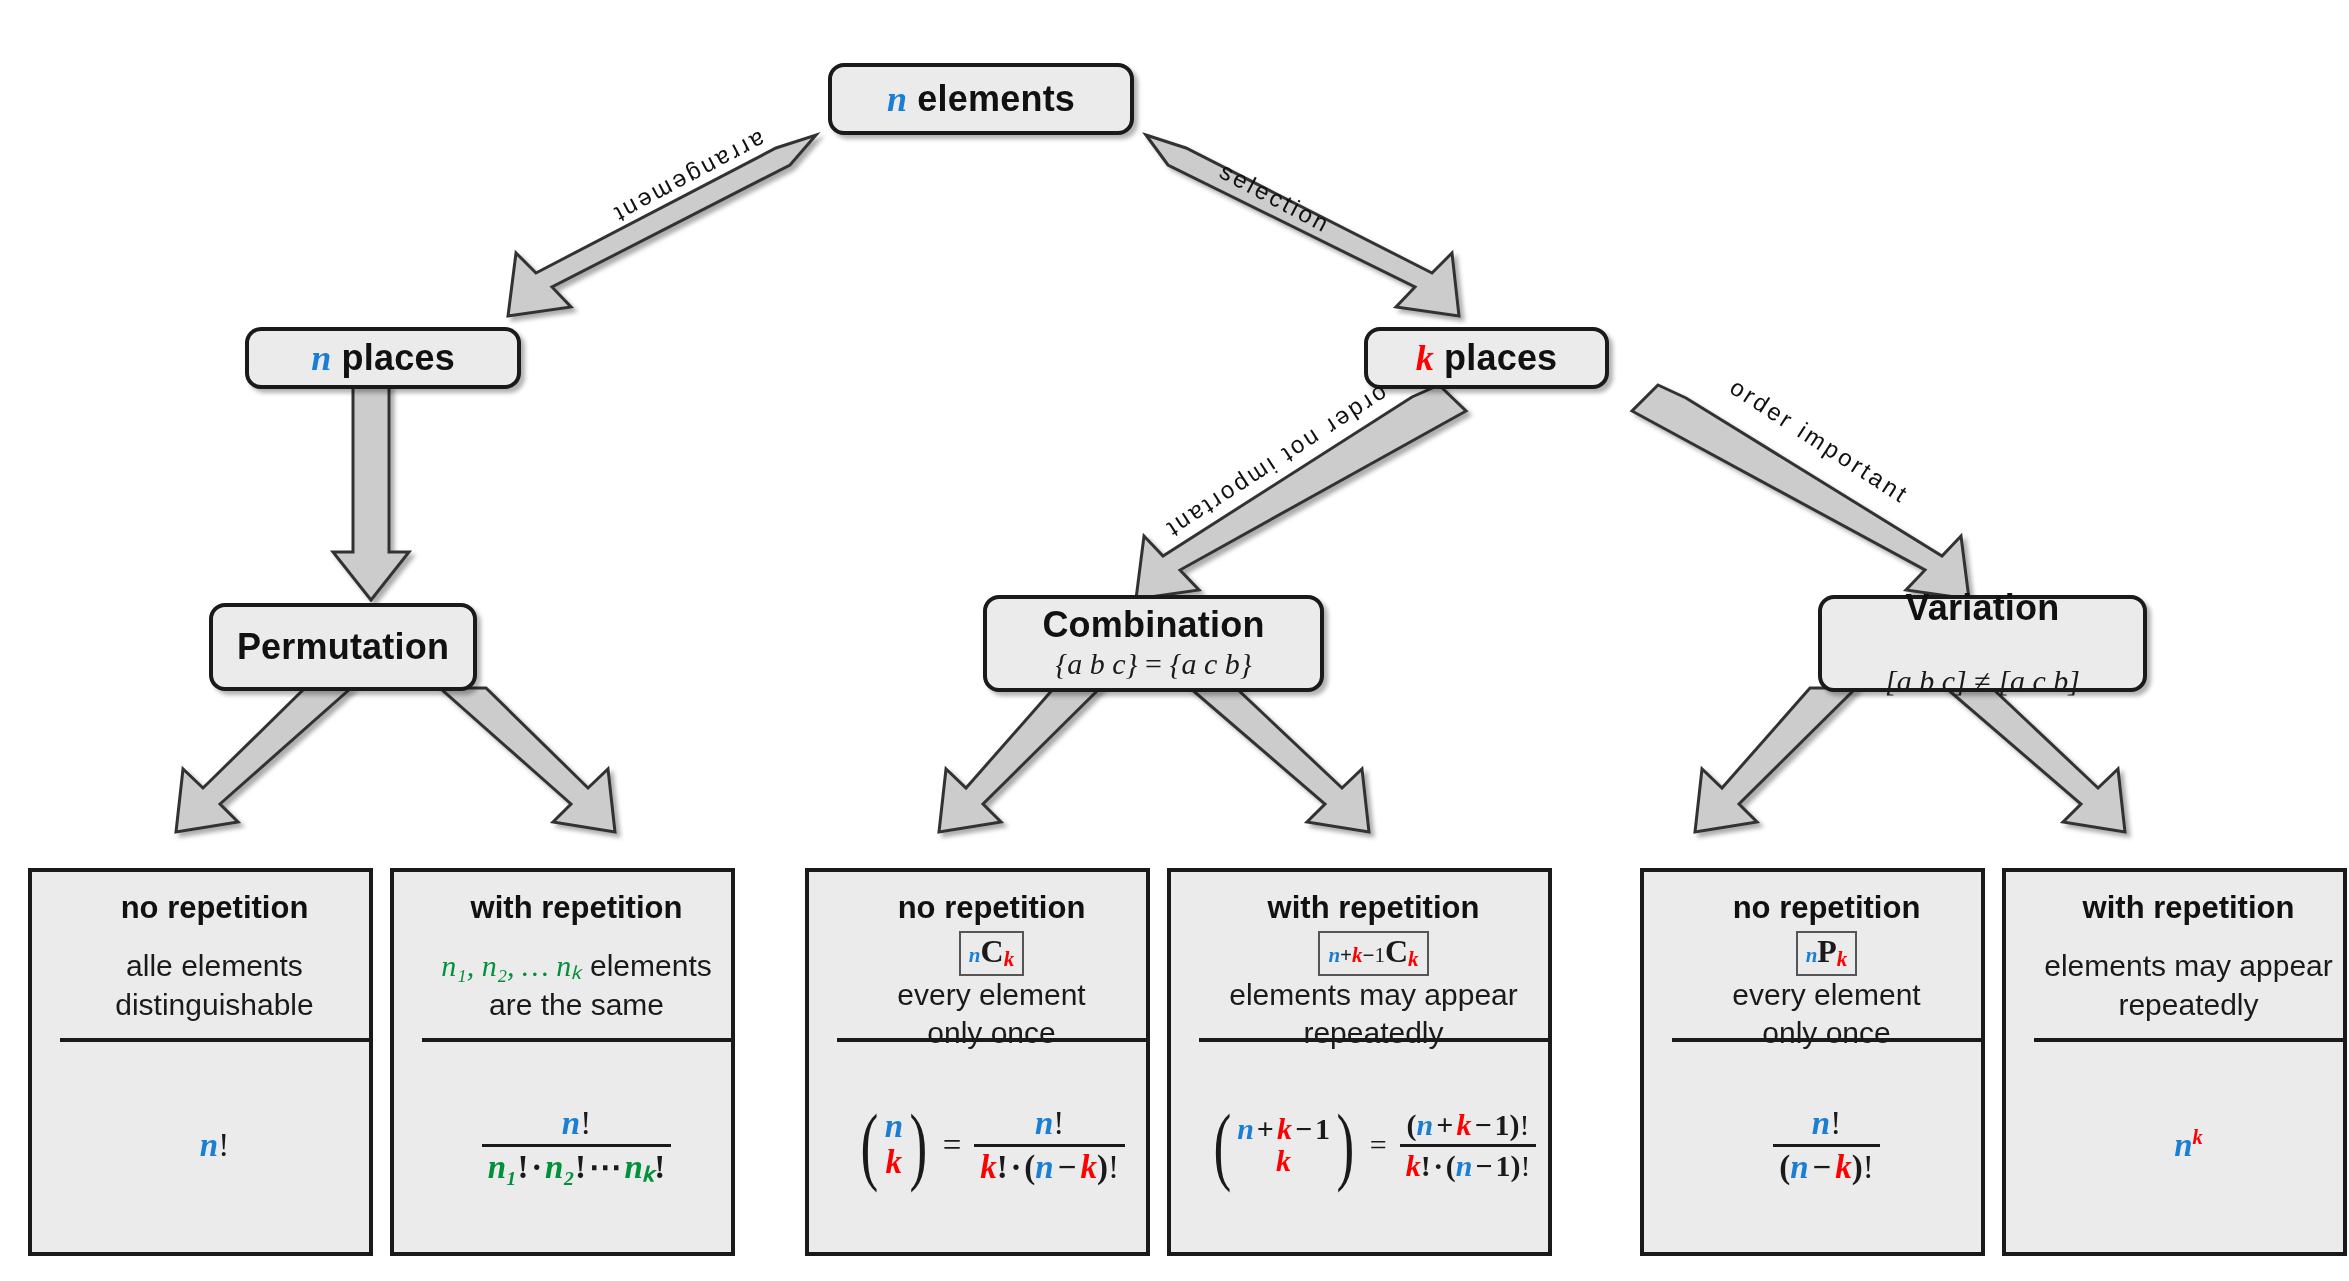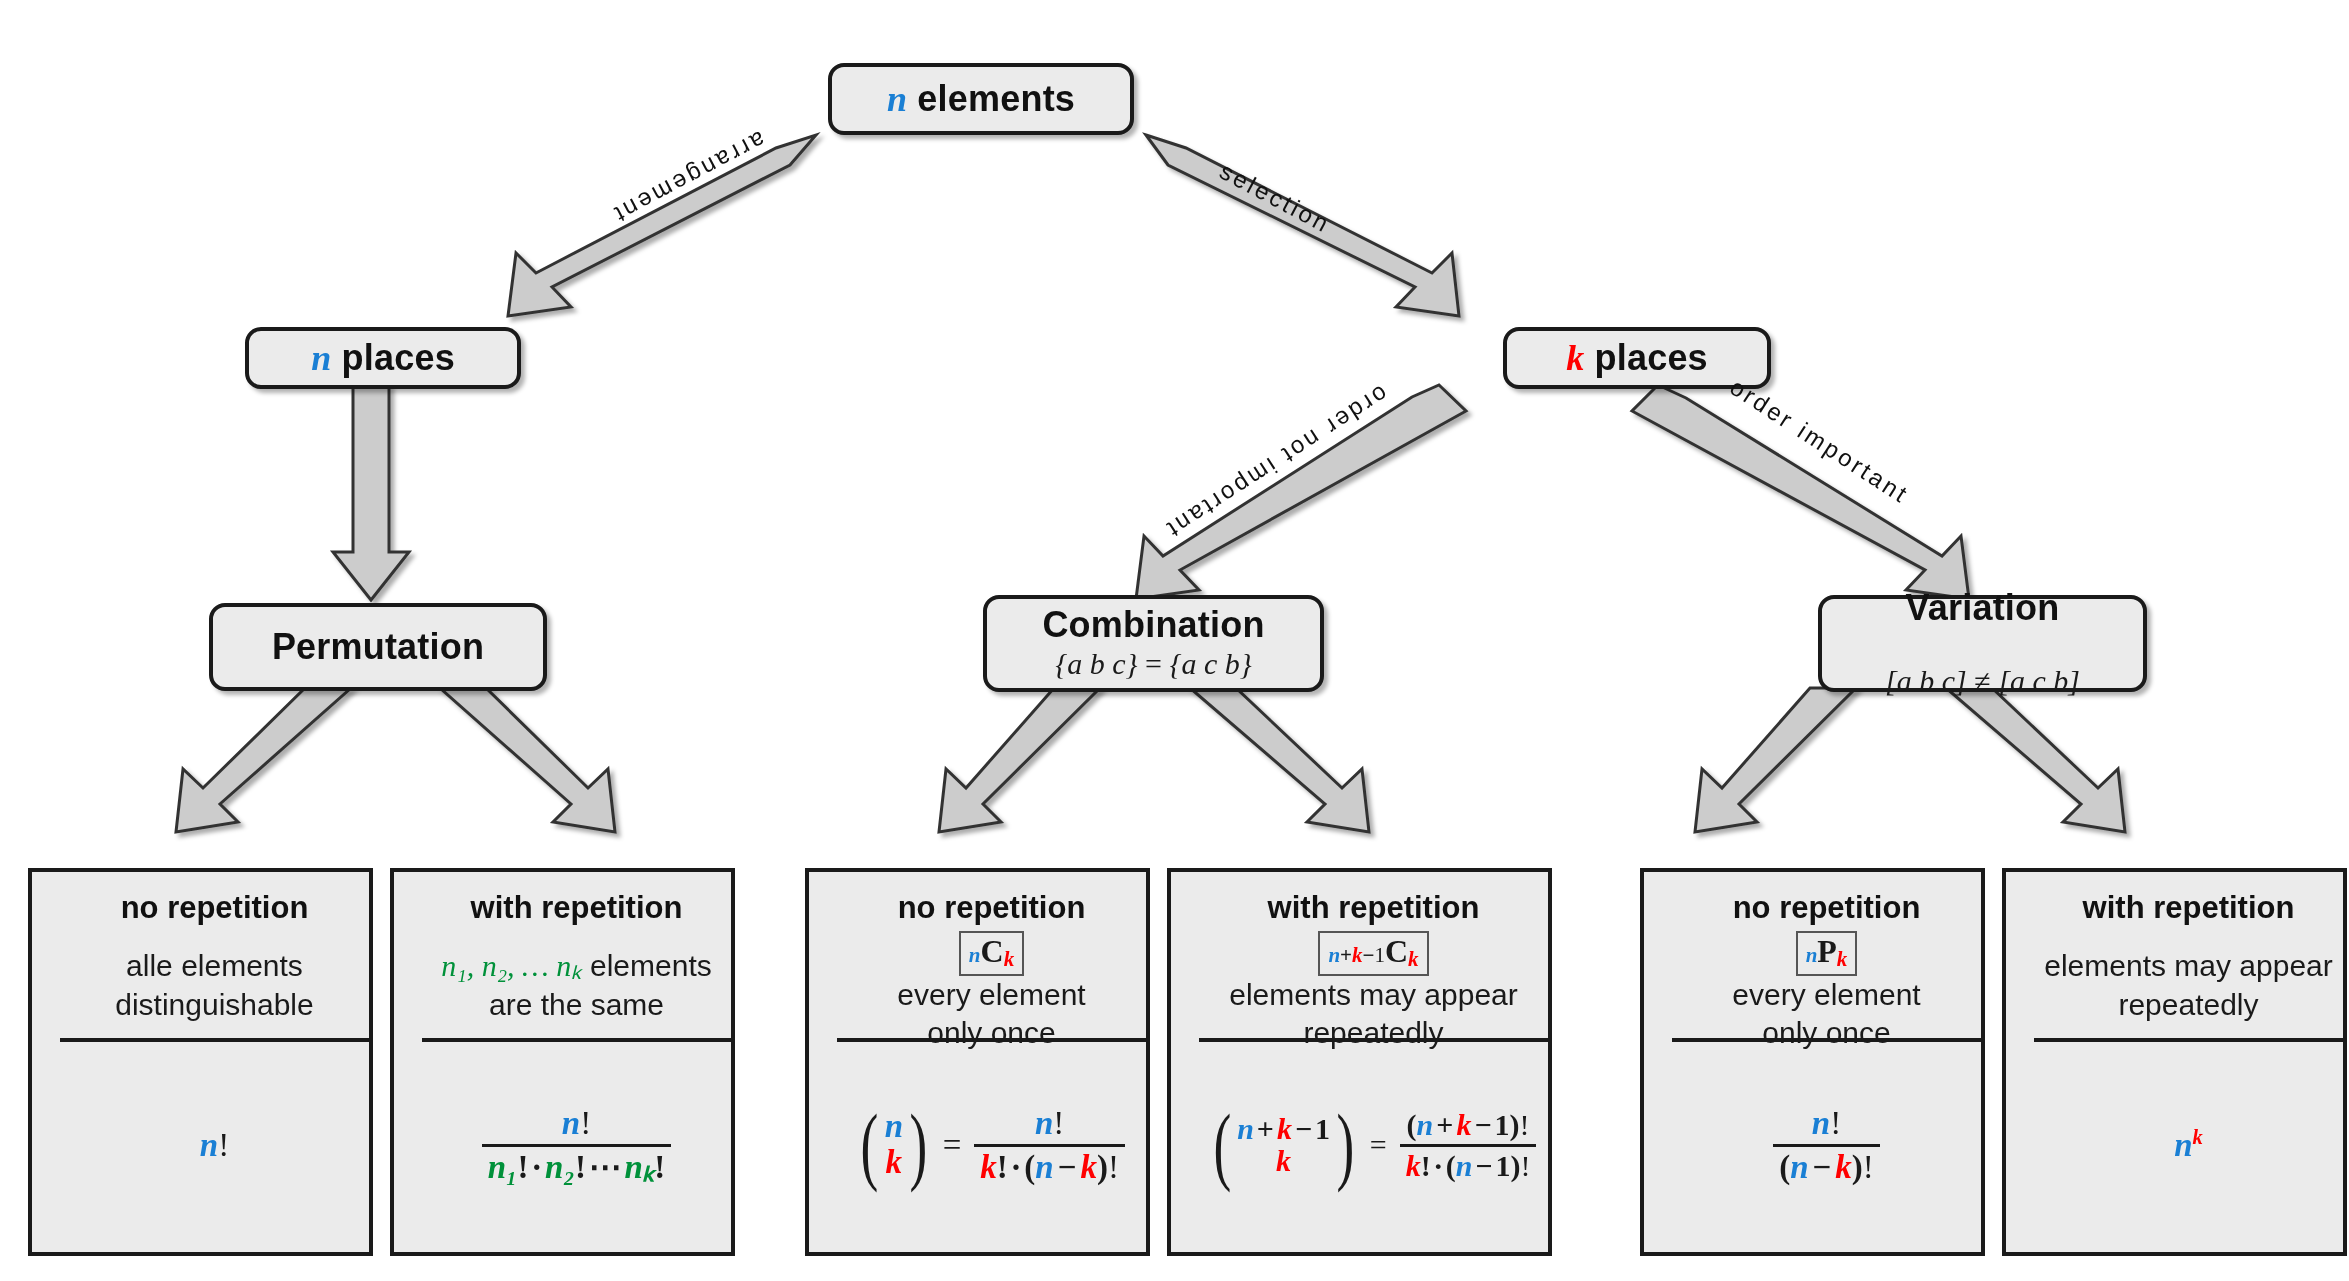--- a/index.html
+++ b/index.html
@@ -157,27 +157,27 @@
       <span class="vn">n</span><span> places</span>
     </div>
   </div>
 
   <div class="node" style="left:828px;top:63px;width:306px;height:72px;">
     <div class="title">
       <span class="vn">n</span><span> elements</span>
     </div>
   </div>
 
-  <div class="node" style="left:1503px;top:327px;width:268px;height:62px;">
+  <div class="node" style="left:1364px;top:327px;width:245px;height:62px;">
     <div class="title">
       <span class="vk">k</span><span> places</span>
     </div>
   </div>
 
-  <div class="node" style="left:209px;top:603px;width:338px;height:88px;">
+  <div class="node" style="left:209px;top:603px;width:268px;height:88px;">
     <div class="title">Permutation</div>
   </div>
 
   <div class="node" style="left:983px;top:595px;width:341px;height:97px;align-items:center;">
     <div class="title">Combination</div>
     <div class="sub">
       <span>{a b c}</span><span class="op"> = </span><span>{a c b}</span>
     </div>
   </div>
 

